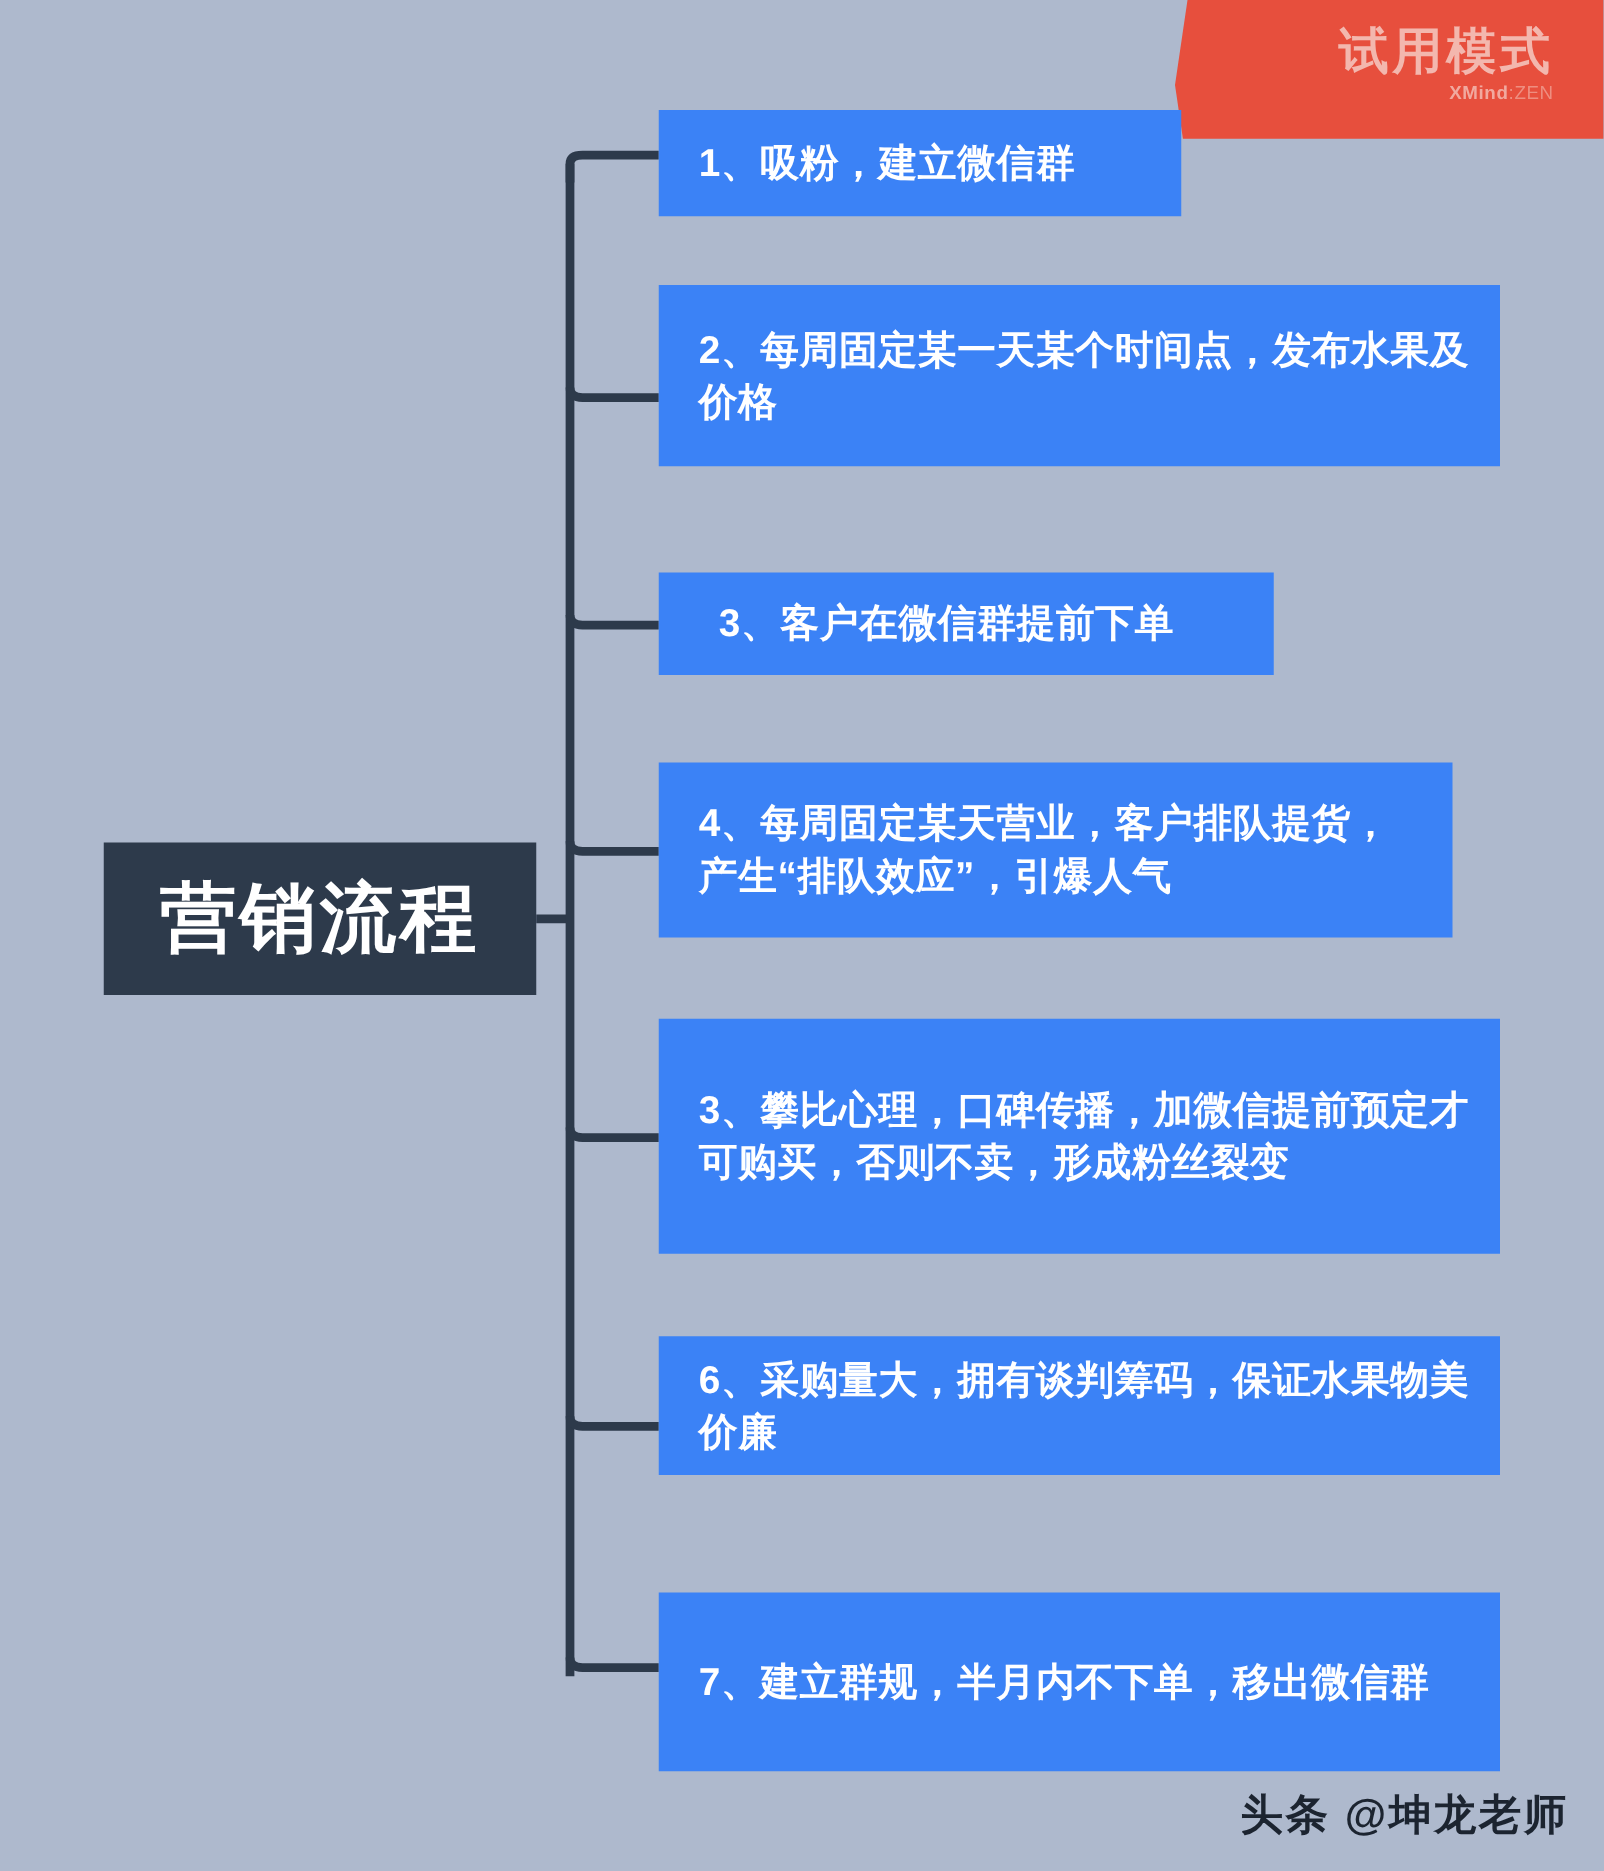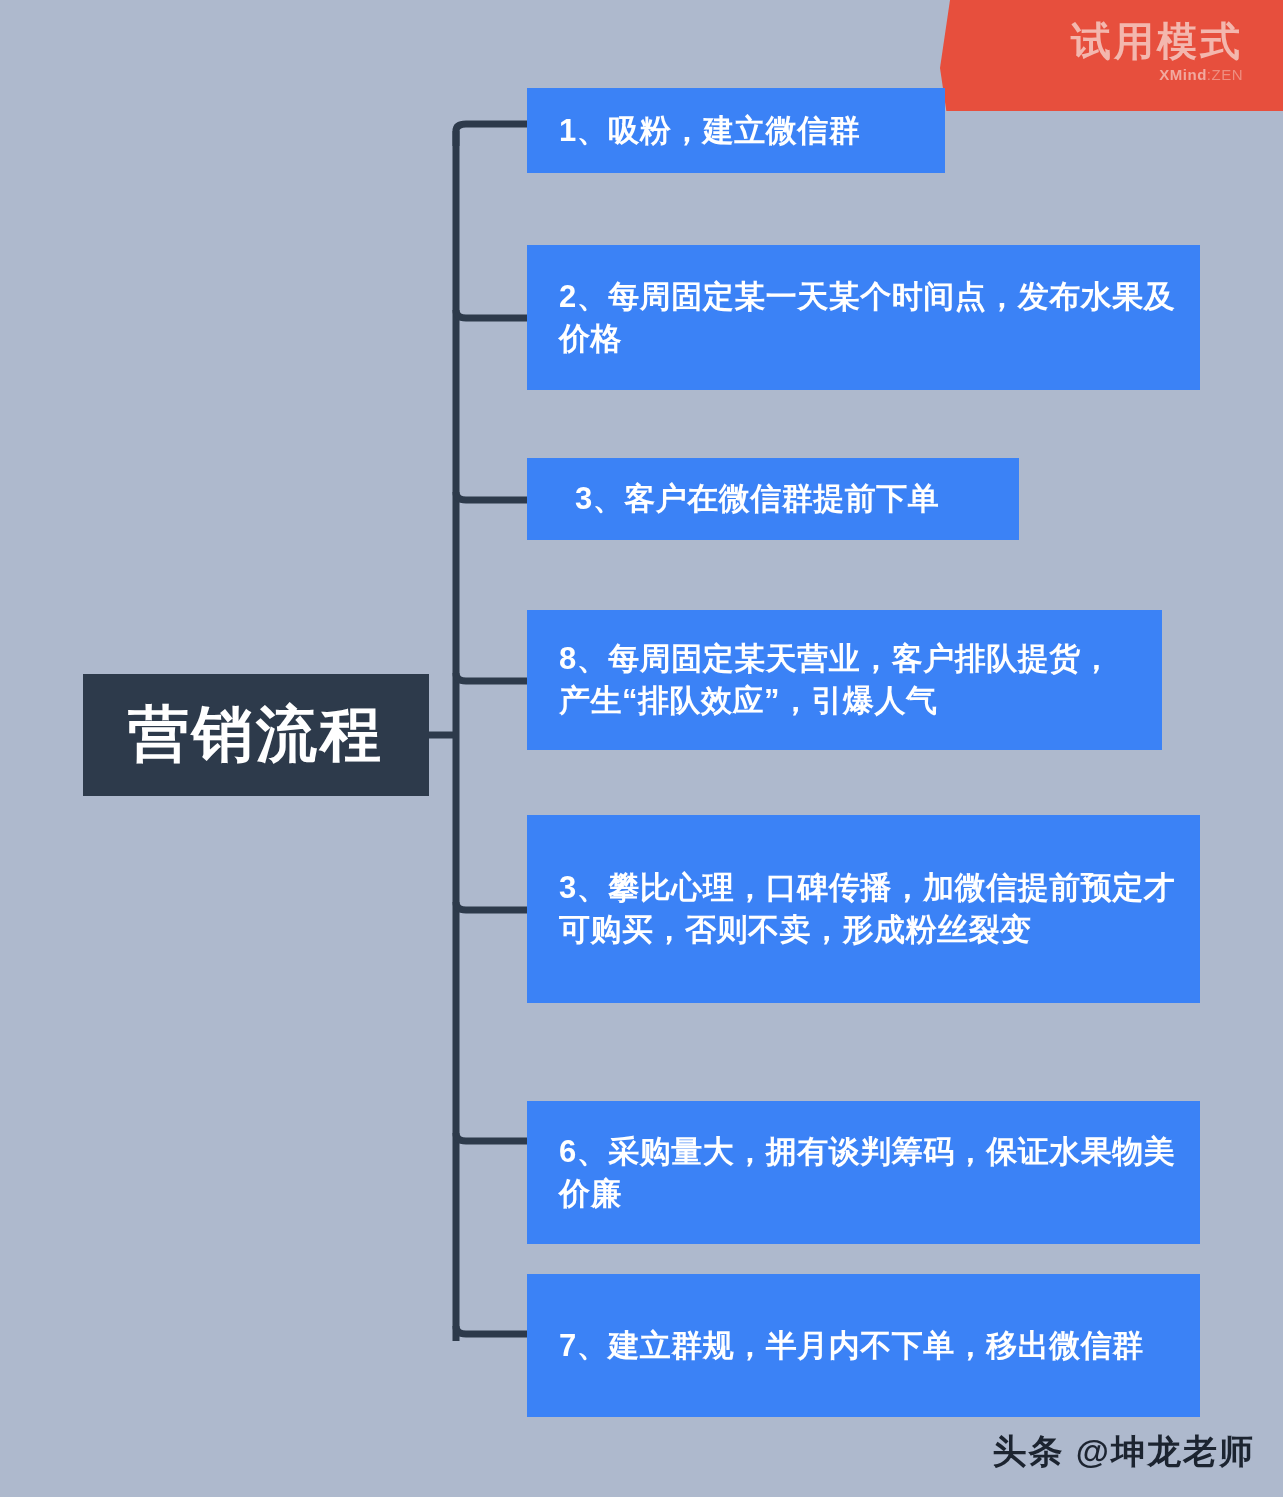--- a/index.html
+++ b/index.html
@@ -140,33 +140,33 @@
     <div class="trial-brand"><span>XMind</span><span class="zen">:</span><span class="zen">ZEN</span></div>
   </div>
 
   <div id="root-node">
     <span class="root-label">营销流程</span>
   </div>
 
   <div class="node" style="left: 527px; top: 88px; width: 418px; height: 85px;">
     <span class="node-label">1、吸粉，建立微信群</span>
   </div>
-  <div class="node" style="left: 527px; top: 245px; width: 673px; height: 145px;">
+  <div class="node" style="left: 527px; top: 228px; width: 673px; height: 145px;">
     <span class="node-label">2、每周固定某一天某个时间点，发布水果及价格</span>
   </div>
   <div class="node" style="left: 527px; top: 458px; width: 492px; height: 82px; padding-left: 48px;">
     <span class="node-label">3、客户在微信群提前下单</span>
   </div>
   <div class="node" style="left: 527px; top: 610px; width: 635px; height: 140px;">
-    <span class="node-label">8、每周固定某天营业，客户排队提货，产生“排队效应”，引爆人气</span>
+    <span class="node-label">4、每周固定某天营业，客户排队提货，产生“排队效应”，引爆人气</span>
   </div>
   <div class="node" style="left: 527px; top: 815px; width: 673px; height: 188px;">
     <span class="node-label">3、攀比心理，口碑传播，加微信提前预定才可购买，否则不卖，形成粉丝裂变</span>
   </div>
-  <div class="node" style="left: 527px; top: 1069px; width: 673px; height: 143px; margin-top: 32px;">
+  <div class="node" style="left: 527px; top: 1069px; width: 673px; height: 111px;">
     <span class="node-label">6、采购量大，拥有谈判筹码，保证水果物美价廉</span>
   </div>
   <div class="node" style="left: 527px; top: 1274px; width: 673px; height: 143px;">
     <span class="node-label">7、建立群规，半月内不下单，移出微信群</span>
   </div>
 
   <div id="watermark">头条 @坤龙老师</div>
 
 </div>
 

